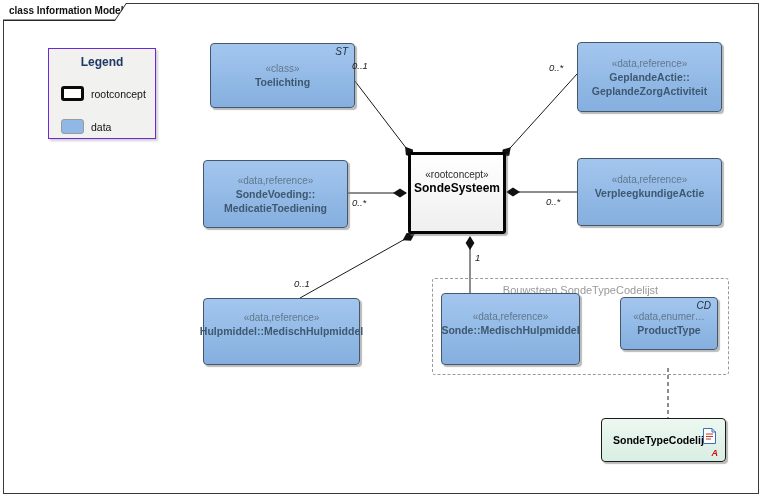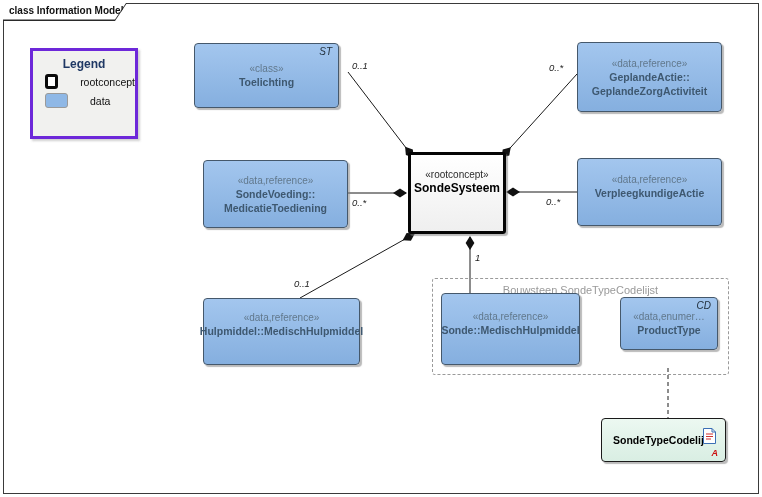--- a/index.html
+++ b/index.html
@@ -8,24 +8,24 @@
   .frame { position:absolute; inset:3px; border:1px solid #3a3a3a; background:#fff; }
 
   
   .tab { position:absolute; left:-1px; top:-1px; width:124px; height:18px; background:#2a2a2a;
          clip-path:polygon(0 0,100% 0,calc(100% - 12px) 100%,0 100%); }
   .tab-inner { position:absolute; left:0; top:0; right:1px; bottom:1.5px; background:#fff;
          clip-path:polygon(0 0,100% 0,calc(100% - 11px) 100%,0 100%); }
   .tab-label { position:absolute; left:6px; top:2px; font-size:10px; font-weight:bold; color:#111; white-space:nowrap; }
 
   
-  .legend { position:absolute; left:30px; top:48px; width:108px; height:91px; background:#f1f1ef;
-            border:3px solid #6d28d9; box-shadow:2px 2px 2px rgba(150,150,150,.45); }
+  .legend { position:absolute; left:48px; top:48px; width:108px; height:91px; background:#f1f1ef;
+            border:1px solid #6d28d9; box-shadow:2px 2px 2px rgba(150,150,150,.45); }
   .legend-title { text-align:center; font-size:12px; font-weight:bold; color:#1f3864; margin-top:6px; }
-  .legend-row { display:flex; align-items:center; gap:22px; margin:2px 0 0 12px; height:17px; }
+  .legend-row { display:flex; align-items:center; gap:7px; margin:16px 0 0 12px; height:17px; }
   .swatch { width:23px; height:15px; border-radius:3px; }
   .swatch-rootconcept { background:#fff; border:3px solid #0a0a0a; }
   .swatch-container { background:#fbf3df; border:1px solid #9a9a9a; }
   .swatch-data { background:#8fb8e6; border:1px solid #9a9a9a; }
   .legend-label { font-size:10.5px; color:#111; }
 
   
   .node { position:absolute; display:flex; flex-direction:column; align-items:center; justify-content:center;
           text-align:center; border-radius:4px; box-shadow:2px 2px 1px rgba(130,130,130,.55); }
   .node-data { background:linear-gradient(180deg,#a3c6ee 0%,#85afdf 100%); border:1px solid #45586b; }
@@ -87,21 +87,21 @@
     <div class="legend-row">
       <span class="swatch swatch-data"></span>
       <span class="legend-label">data</span>
     </div>
   </div>
 
   <div class="boundary" style="left:432px; top:278px; width:297px; height:97px;">
     <div class="boundary-label">Bouwsteen SondeTypeCodelijst</div>
   </div>
 
-  <div class="node node-data" style="left:194px; top:43px; width:145px; height:65px;">
+  <div class="node node-data" style="left:210px; top:43px; width:145px; height:65px;">
     <span class="corner-tag">ST</span>
     <span class="stereo">«class»</span>
     <span class="nname">Toelichting</span>
   </div>
 
   <div class="node node-data" style="left:577px; top:42px; width:145px; height:70px;">
     <span class="stereo">«data,reference»</span>
     <span class="nname">GeplandeActie::</span>
     <span class="nname">GeplandeZorgActiviteit</span>
   </div>

